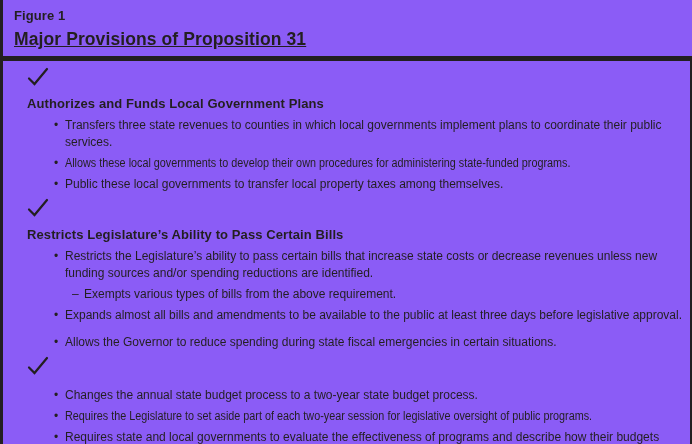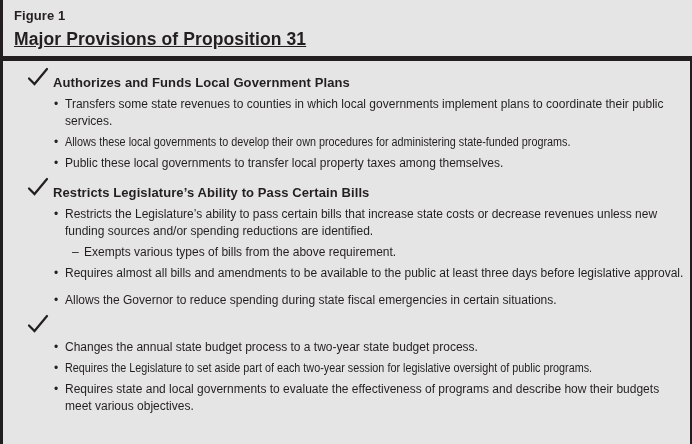--- a/index.html
+++ b/index.html
@@ -6,21 +6,21 @@
   html, body { margin: 0; padding: 0; background: #ffffff; }
   body {
     font-family: "Liberation Sans", "DejaVu Sans", sans-serif;
     color: #231f20;
     width: 692px;
   }
   .figure {
     position: relative;
     width: 692px;
     height: 444px;
-    background: #e5e5e5;
+    background: #8b5cf6;
     border-left: 3px solid #231f20;
     overflow: hidden;
   }
   .titlebar { padding: 8px 12px 0 11px; }
   .figure-label {
     font-size: 13px;
     font-weight: bold;
     letter-spacing: 0.1px;
     line-height: 16px;
   }
@@ -42,20 +42,21 @@
     border-right: 2px solid #231f20;
     border-bottom: 4px solid #231f20;
     padding: 11px 4px 0 24px;
     overflow: hidden;
   }
   .section { margin-bottom: 10px; }
   .sec-head {
     display: flex;
     align-items: flex-start;
     margin-bottom: 5px;
+    flex-direction: column;
   }
   .check {
     flex: 0 0 26px;
     width: 26px;
     margin-top: -5px;
   }
   .check svg { display: block; }
   .sec-title {
     font-size: 13px;
     font-weight: bold;
@@ -105,21 +106,21 @@
         <span class="check">
           <svg width="22" height="20" viewBox="0 0 22 20">
               <path d="M2 11.5 L7.5 17 L20 2" fill="none" stroke="#231f20" stroke-width="2.2" stroke-linecap="round"></path>
             </svg>
         </span>
         <span class="sec-title">Authorizes and Funds Local Government Plans</span>
       </div>
       <div class="items">
         <div class="item">
           <span class="marker">•</span>
-          <span class="text">Transfers some state revenues to counties in which local governments implement plans to coordinate their public services.</span>
+          <span class="text">Transfers three state revenues to counties in which local governments implement plans to coordinate their public services.</span>
         </div>
         <div class="item tight">
           <span class="marker">•</span>
           <span class="text">Allows these local governments to develop their own procedures for administering state-funded programs.</span>
         </div>
         <div class="item">
           <span class="marker">•</span>
           <span class="text">Public these local governments to transfer local property taxes among themselves.</span>
         </div>
       </div>
@@ -138,21 +139,21 @@
         <div class="item">
           <span class="marker">•</span>
           <span class="text">Restricts the Legislature’s ability to pass certain bills that increase state costs or decrease revenues unless new funding sources and/or spending reductions are identified.</span>
         </div>
         <div class="item dash">
           <span class="marker">–</span>
           <span class="text">Exempts various types of bills from the above requirement.</span>
         </div>
         <div class="item">
           <span class="marker">•</span>
-          <span class="text">Requires almost all bills and amendments to be available to the public at least three days before legislative approval.</span>
+          <span class="text">Expands almost all bills and amendments to be available to the public at least three days before legislative approval.</span>
         </div>
       </div>
     </div>
 
     <div class="section">
       <div class="items">
         <div class="item">
           <span class="marker">•</span>
           <span class="text">Allows the Governor to reduce spending during state fiscal emergencies in certain situations.</span>
         </div>

